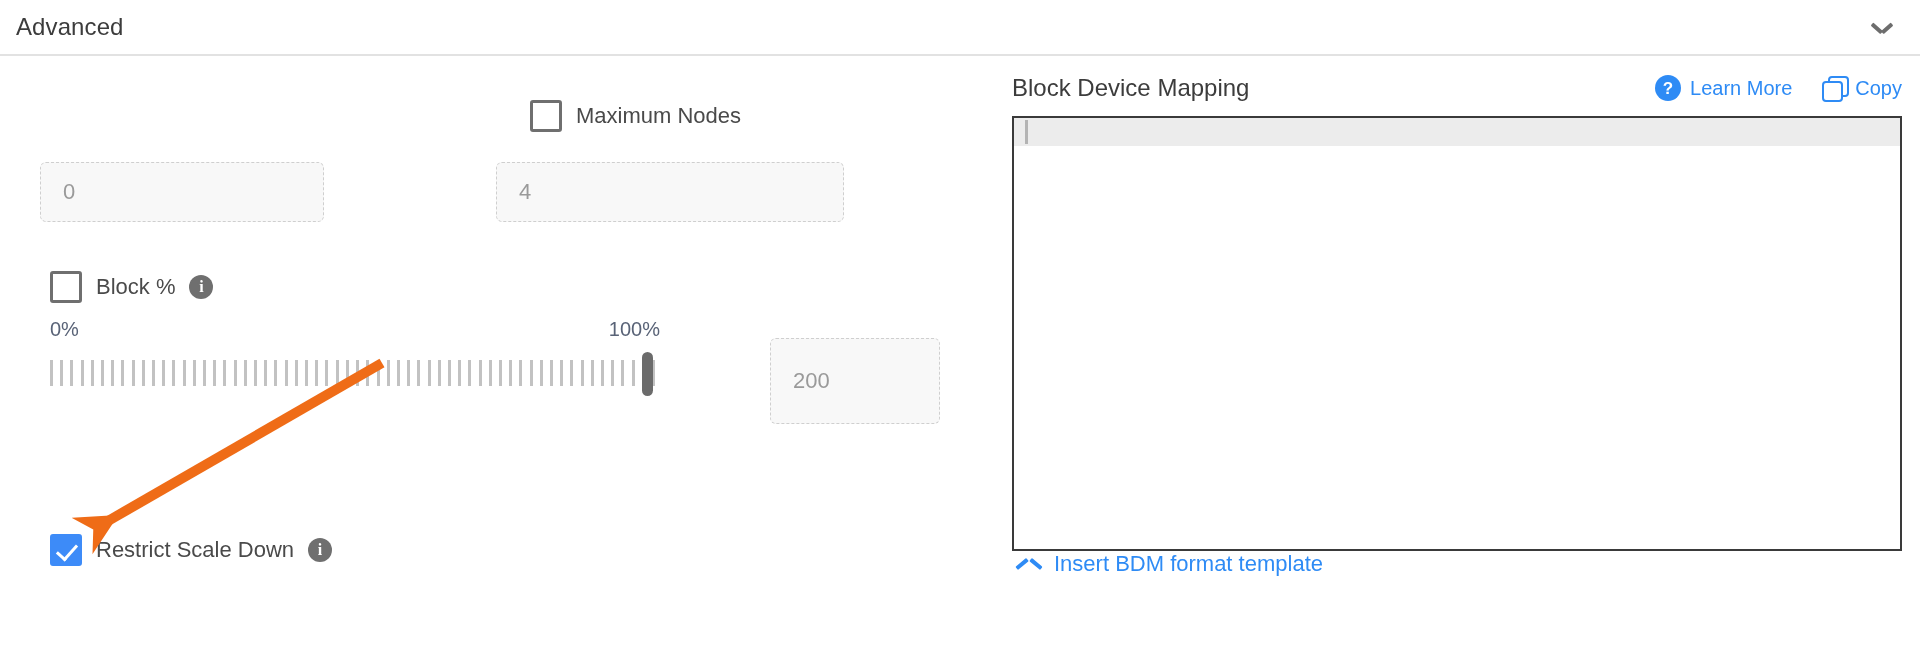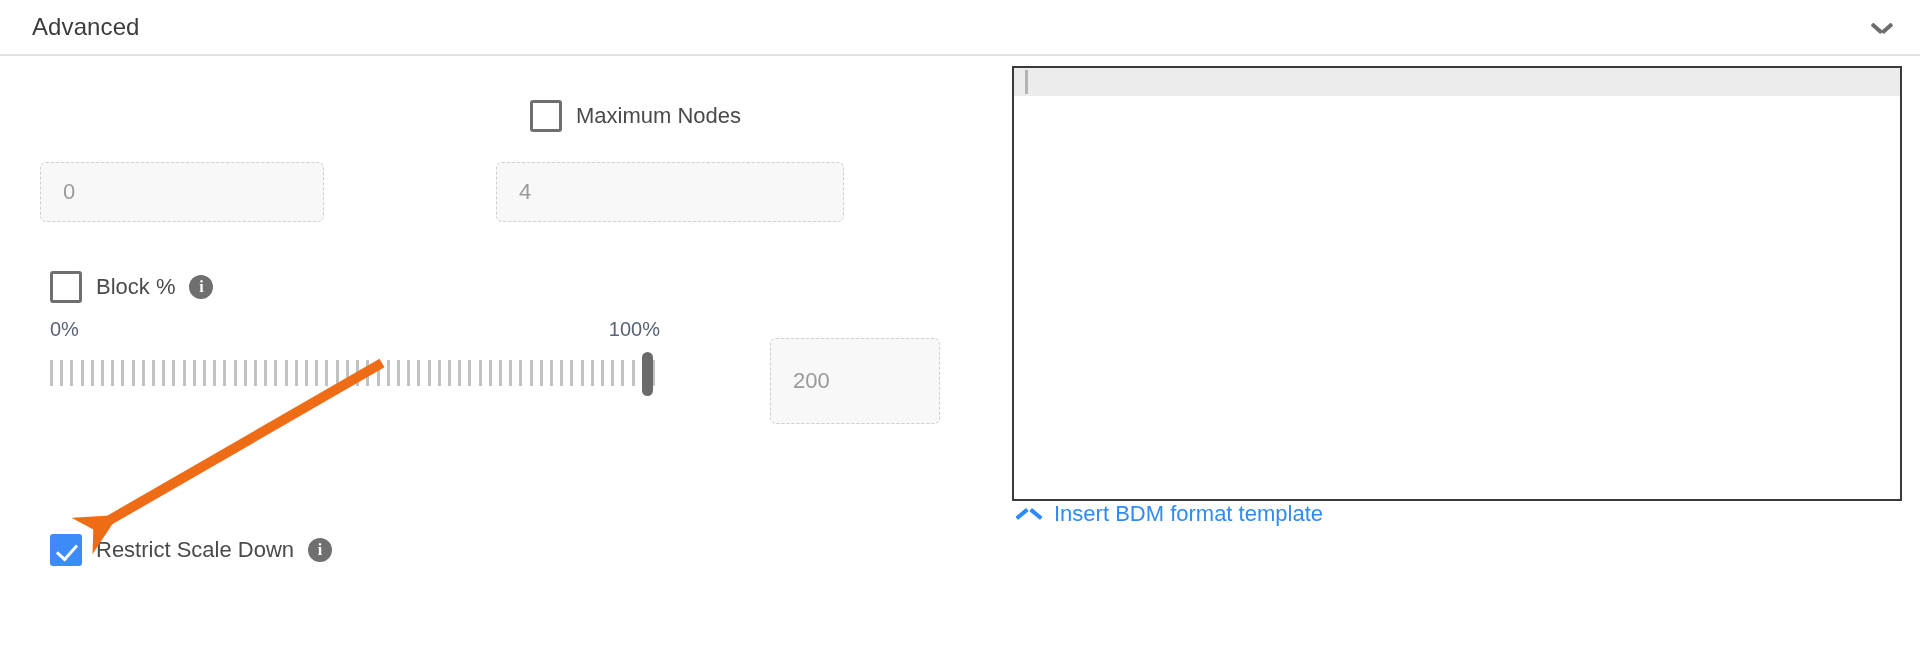--- a/index.html
+++ b/index.html
@@ -22,21 +22,21 @@
   
   .section-header {
     position: absolute;
     left: 0;
     top: 0;
     width: 1920px;
     height: 56px;
     display: flex;
     align-items: center;
     justify-content: space-between;
-    padding: 0 18px 0 32px;
+    padding: 0 18px 0 16px;
     border-bottom: 2px solid #e2e2e2;
   }
   .section-title {
     font-size: 24px;
     color: #3c3c3c;
     font-weight: 400;
     letter-spacing: 0.1px;
   }
   .chevron-down-btn {
     width: 40px;
@@ -407,20 +407,33 @@
     <div class="num-input" style="left:770px; top:282px; width:170px; height:86px;">200</div>
 
     <div class="checkbox-row" style="left:50px; top:478px;">
       <div class="cbox checked"></div>
       <div class="cb-label">Restrict Scale Down</div>
       <div class="info-icon">i</div>
     </div>
   </div>
 
   <div class="right-col">
+    <div class="bdm-header">
+      <div class="bdm-title">Block Device Mapping</div>
+      <div class="bdm-actions">
+        <div class="action">
+          <span class="help-icon">?</span>
+          <span class="action-label">Learn More</span>
+        </div>
+        <div class="action">
+          <span class="copy-icon"></span>
+          <span class="action-label">Copy</span>
+        </div>
+      </div>
+    </div>
 
     <div class="editor">
       <div class="editor-line-active">
         <span class="editor-caret"></span>
       </div>
     </div>
 
     <div class="insert-link">
       <span class="chev-up"></span>
       <span class="insert-label">Insert BDM format template</span>

